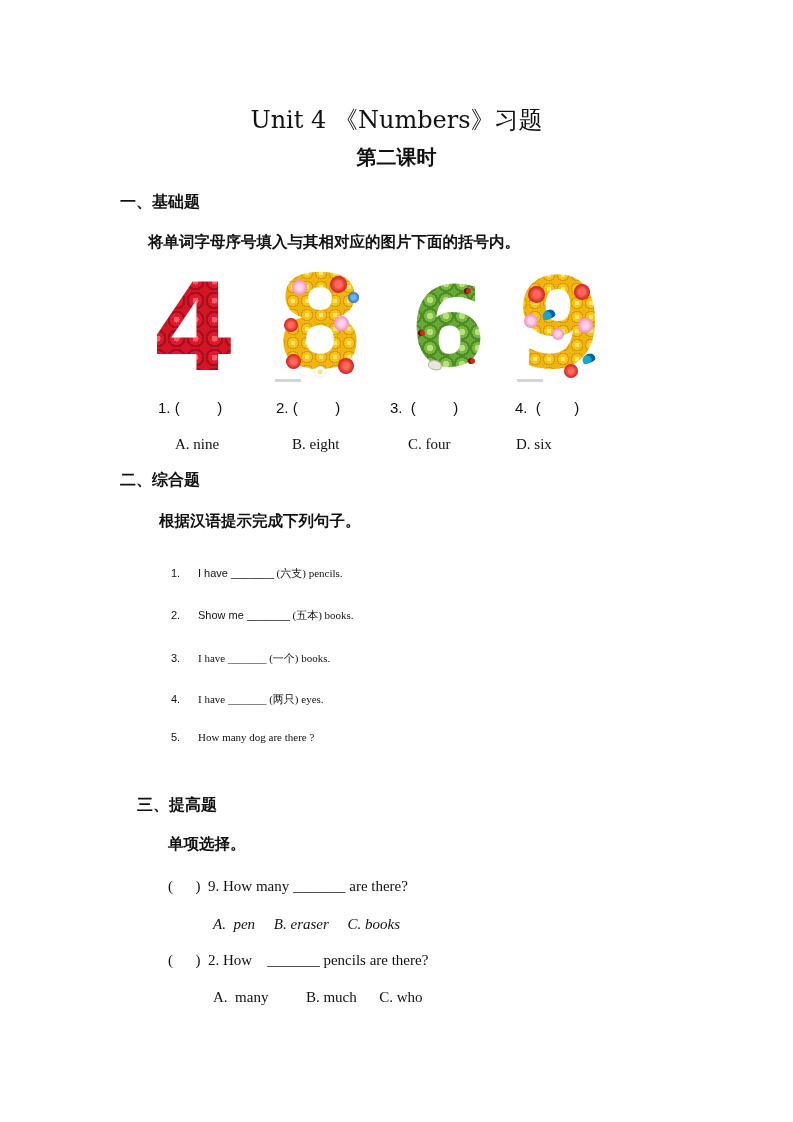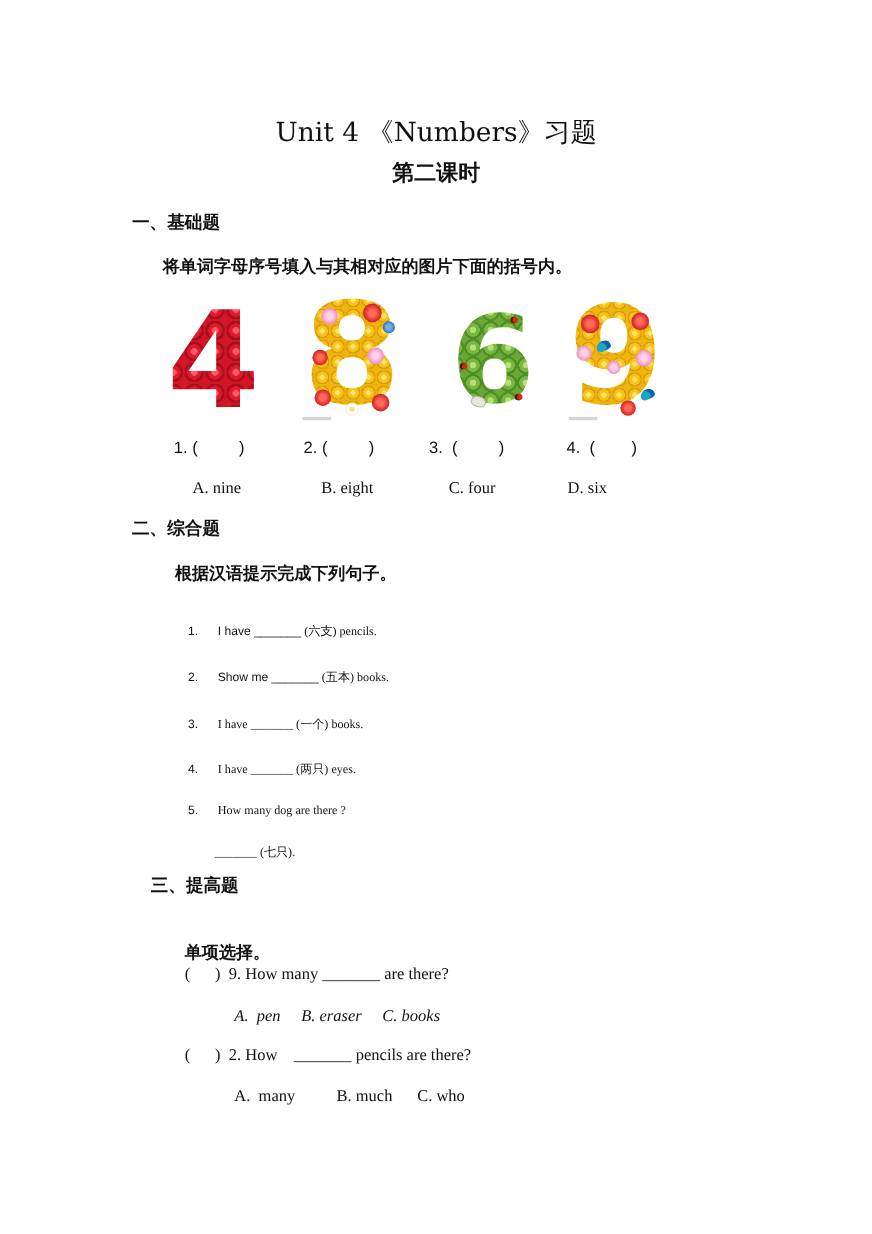--- a/index.html
+++ b/index.html
@@ -138,26 +138,23 @@
   </div>
   <div class="abs fill-row" style="left:160px; top:639px;">
     <span class="num line-sans">3.</span><span class="line-serif">I have </span><span class="line-serif">_______</span><span class="line-serif"> (一个) books.</span>
   </div>
   <div class="abs fill-row" style="left:160px; top:680px;">
     <span class="num line-sans">4.</span><span class="line-serif">I have </span><span class="line-serif">_______</span><span class="line-serif"> (两只) eyes.</span>
   </div>
   <div class="abs fill-row" style="left:160px; top:719px;">
     <span class="num line-sans">5.</span><span class="line-serif">How many dog are there ?</span>
   </div>
-  <div class="abs fill-row" style="left:184px; top:755px;">
-    <span class="line-serif">_______</span><span class="line-serif"> (七只).</span>
-  </div>
 
   <div class="abs sec-head" style="left:137px; top:795px;">三、提高题</div>
-  <div class="abs sec-inst" style="left:168px; top:834px;margin-top:22px;">单项选择。</div>
+  <div class="abs sec-inst" style="left:168px; top:834px;">单项选择。</div>
 
   <div class="abs mc-line" style="left:168px; top:878px;">(      )  9. How many _______ are there?</div>
   <div class="abs mc-opts" style="left:213px; top:916px;font-style:italic;">A.  pen     B. eraser     C. books</div>
 
   <div class="abs mc-line" style="left:168px; top:952px;">(      )  2. How    _______ pencils are there?</div>
   <div class="abs mc-opts" style="left:213px; top:989px;">A.  many          B. much      C. who</div>
 
 </div>
 
 </body></html>

